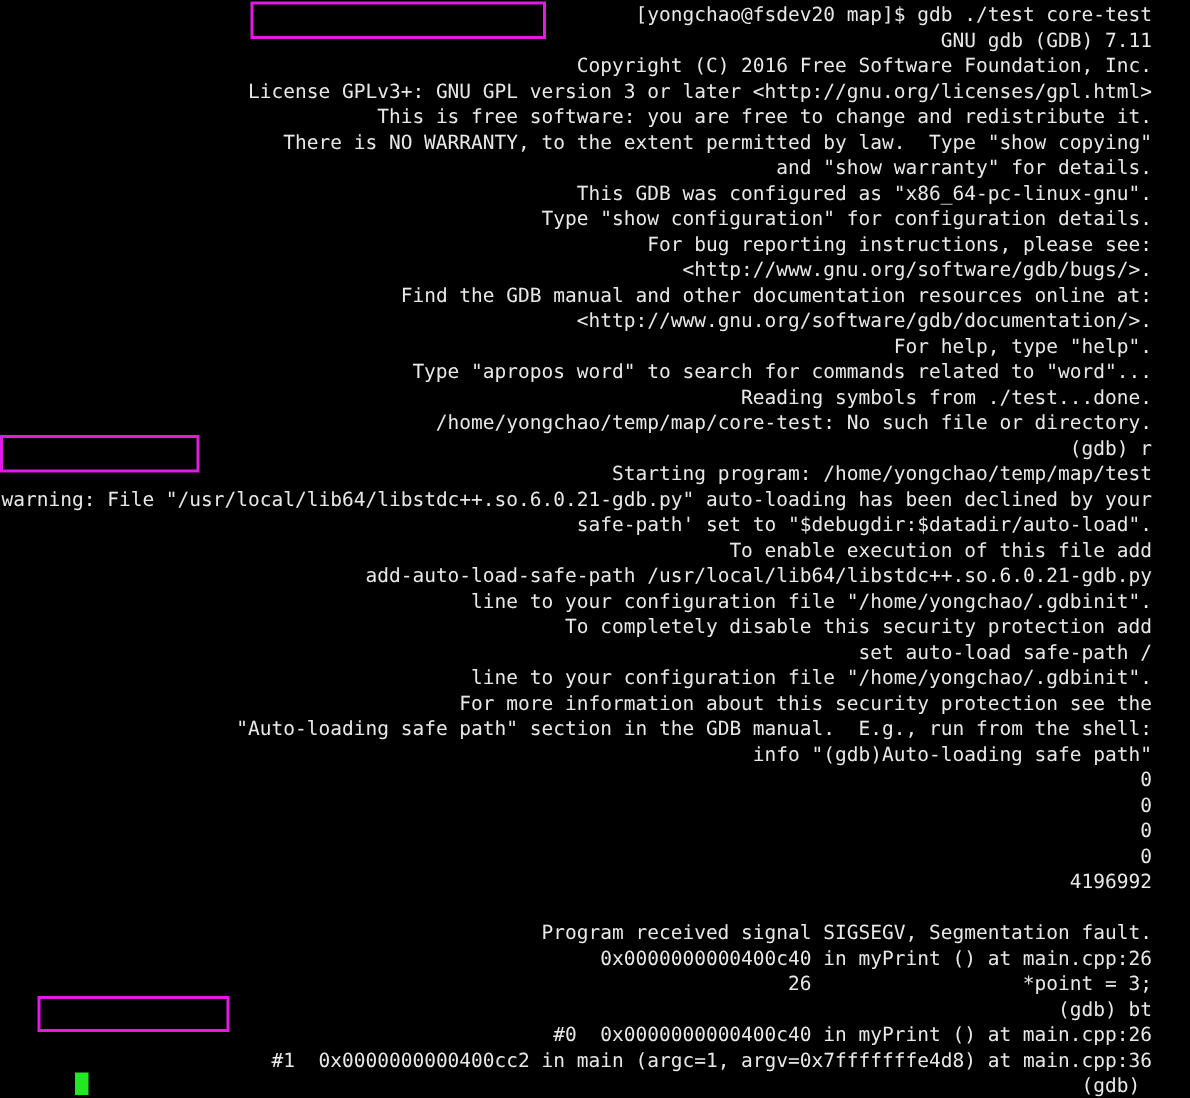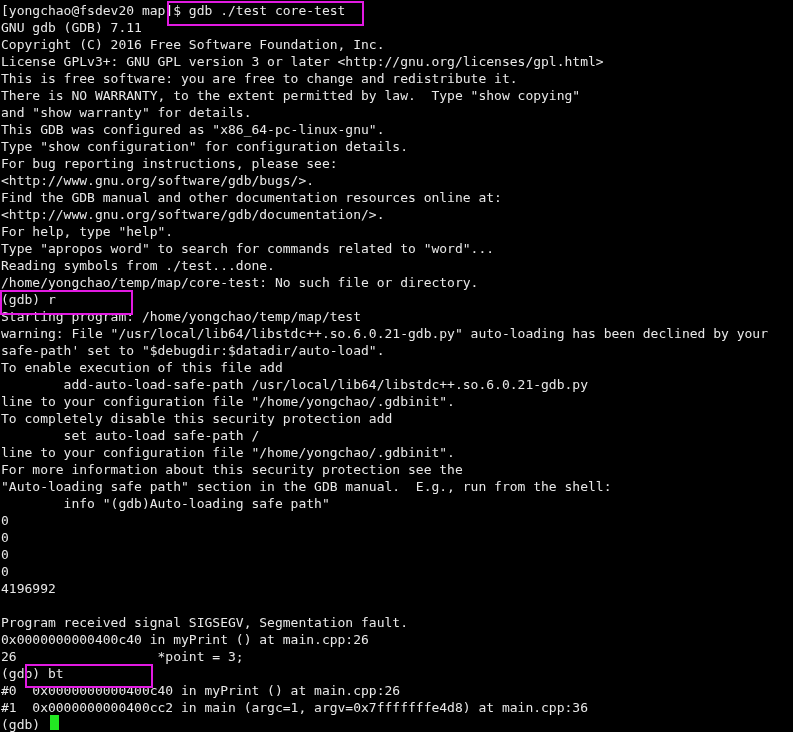--- a/index.html
+++ b/index.html
@@ -28,20 +28,21 @@
     box-sizing: border-box;
     overflow: hidden;
   }
   #term-lines {
     position: absolute;
     top: 2px;
     left: 1px;
     white-space: pre;
     font-size: 13px;
     line-height: 17px;
+    text-align: right;
   }
   .tline {
     display: block;
     height: 17px;
     white-space: pre;
     color: #e8e8e8;
   }
   .hl-box {
     position: absolute;
     border: 2px solid #e21ae2;

